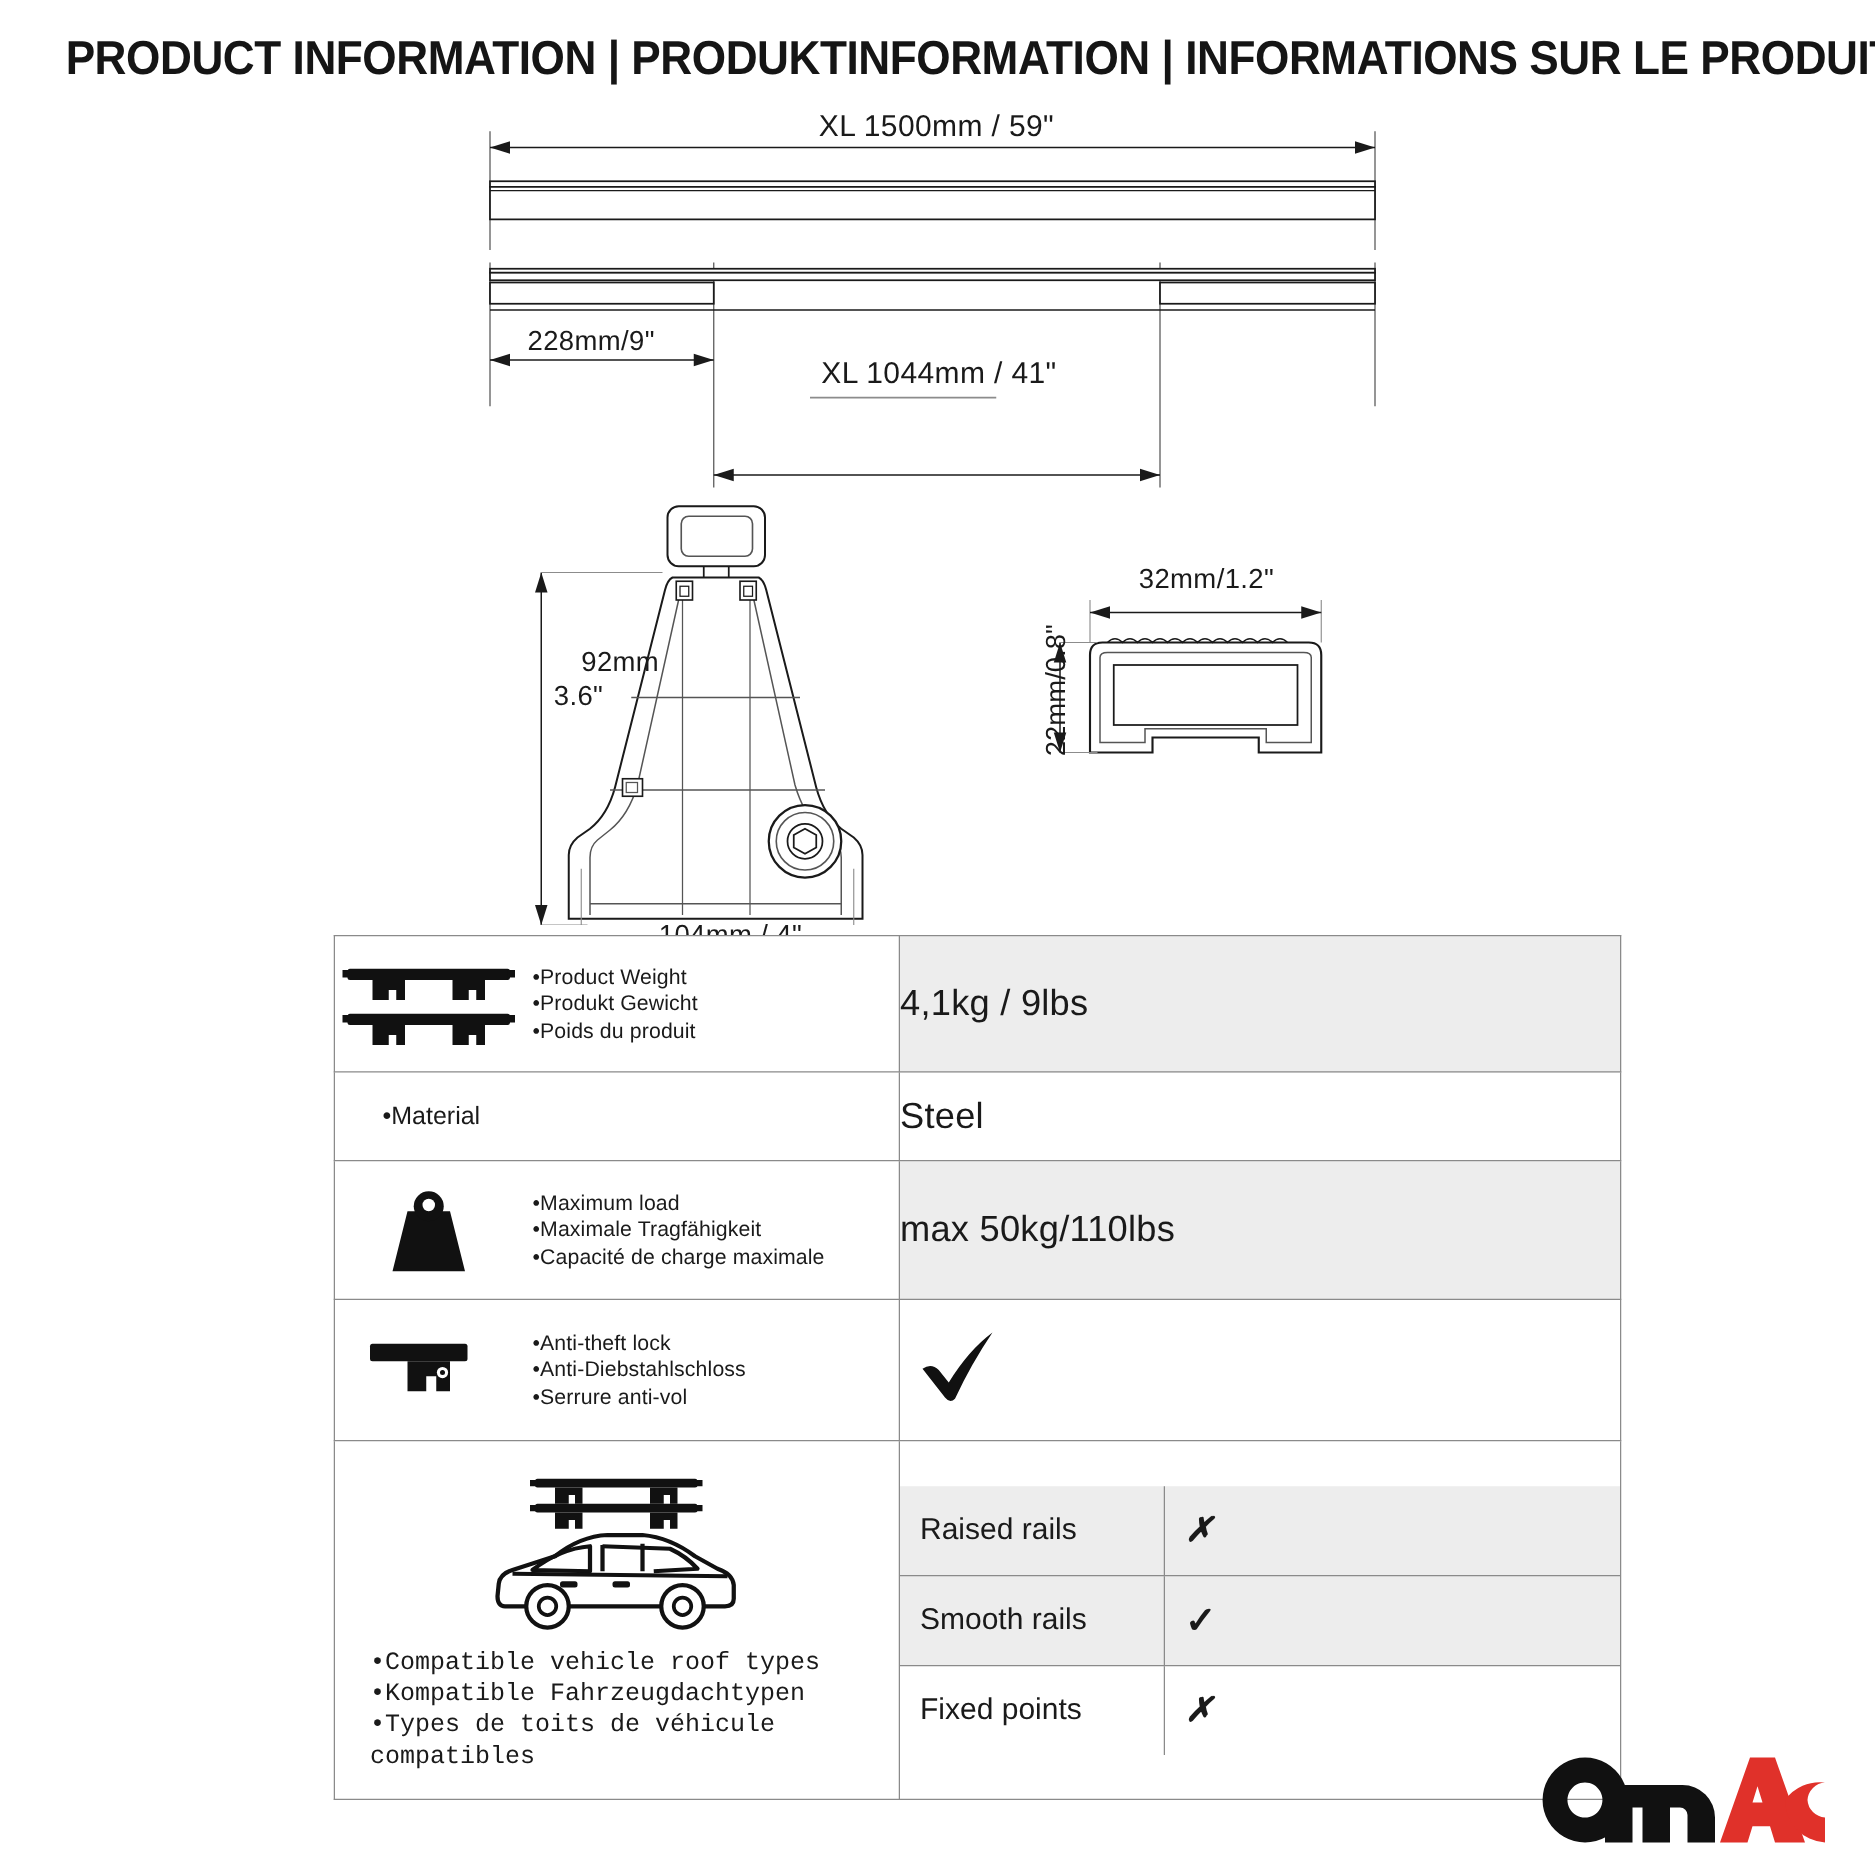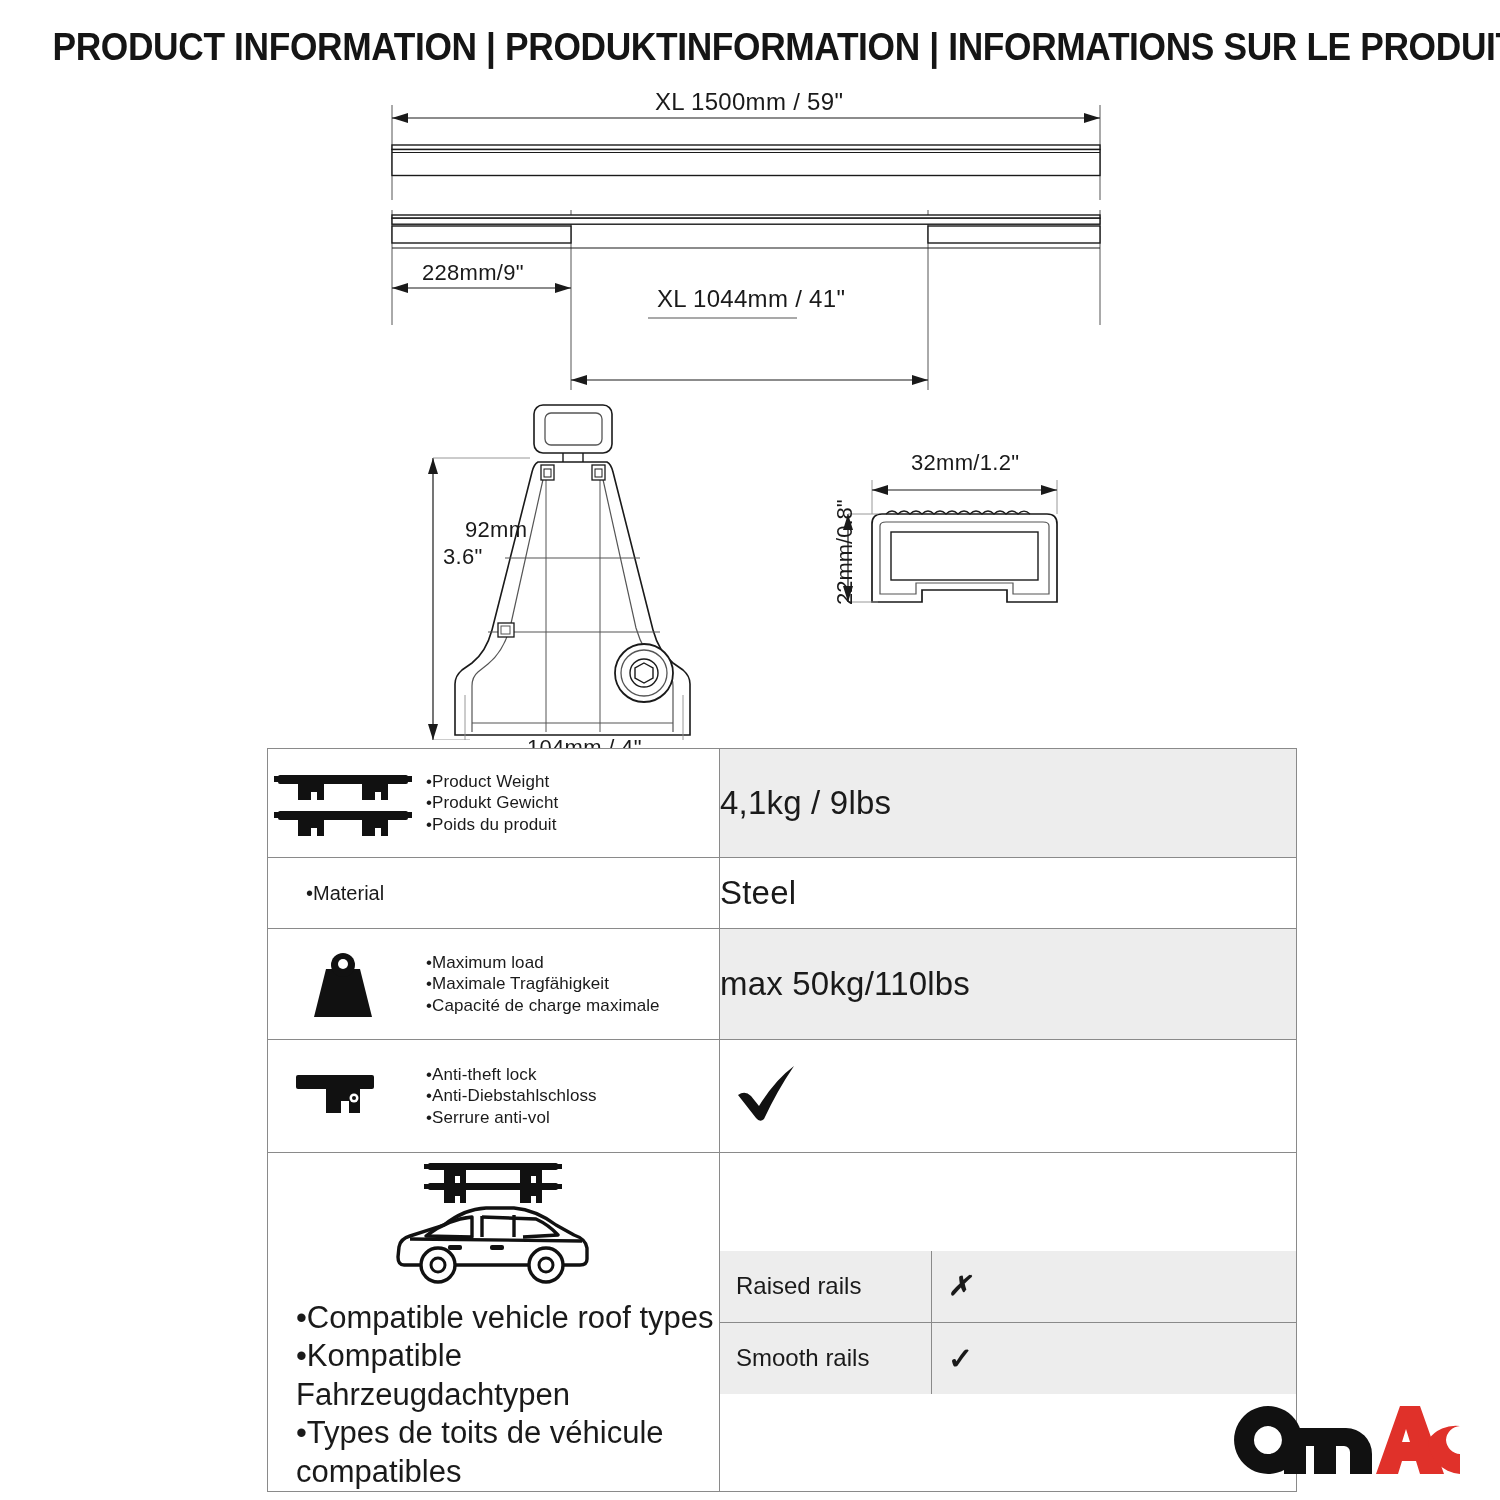--- a/index.html
+++ b/index.html
@@ -78,21 +78,21 @@
     border: 1.5px solid #8a8a8a;
     vertical-align: middle;
     padding: 0;
   }
   .cell-label {
     width: 451px;
     padding: 10px 8px 10px 10px;
   }
   .cell-value {
     padding-left: 24px;
-    font-size: 33px;
+    font-size: 29px;
     color: #1a1a1a;
     letter-spacing: 0.2px;
   }
   .shaded { background: #ededed; }
 
   .label-flex {
     display: flex;
     align-items: center;
     gap: 8px;
   }
@@ -152,24 +152,25 @@
 
   .roof-label-block {
     padding: 12px 10px 14px 14px;
   }
   .roof-icon-wrap {
     display: flex;
     justify-content: center;
     margin-bottom: 6px;
   }
   .roof-text {
-    font-size: 31px;
+    font-size: 20px;
     line-height: 1.24;
     color: #1a1a1a;
     padding-left: 28px;
+    font-family: Liberation Mono, monospace;
   }
 
   
   .logo {
     position: absolute;
     left: 1232px;
     top: 1404px;
   }
 </style>
 </head>
@@ -437,20 +438,26 @@
                 <td class="shaded">
                   <span class="mark-cross">✗</span>
                 </td>
               </tr>
               <tr>
                 <td class="shaded">Smooth rails</td>
                 <td class="shaded">
                   <span class="mark-check">✓</span>
                 </td>
               </tr>
+              <tr>
+                <td>Fixed points</td>
+                <td>
+                  <span class="mark-cross">✗</span>
+                </td>
+              </tr>
             </tbody>
           </table>
         </td>
       </tr>
 
     </tbody>
   </table>
 
   <div class="logo">
     <svg width="232" height="72" viewBox="0 0 232 72">

